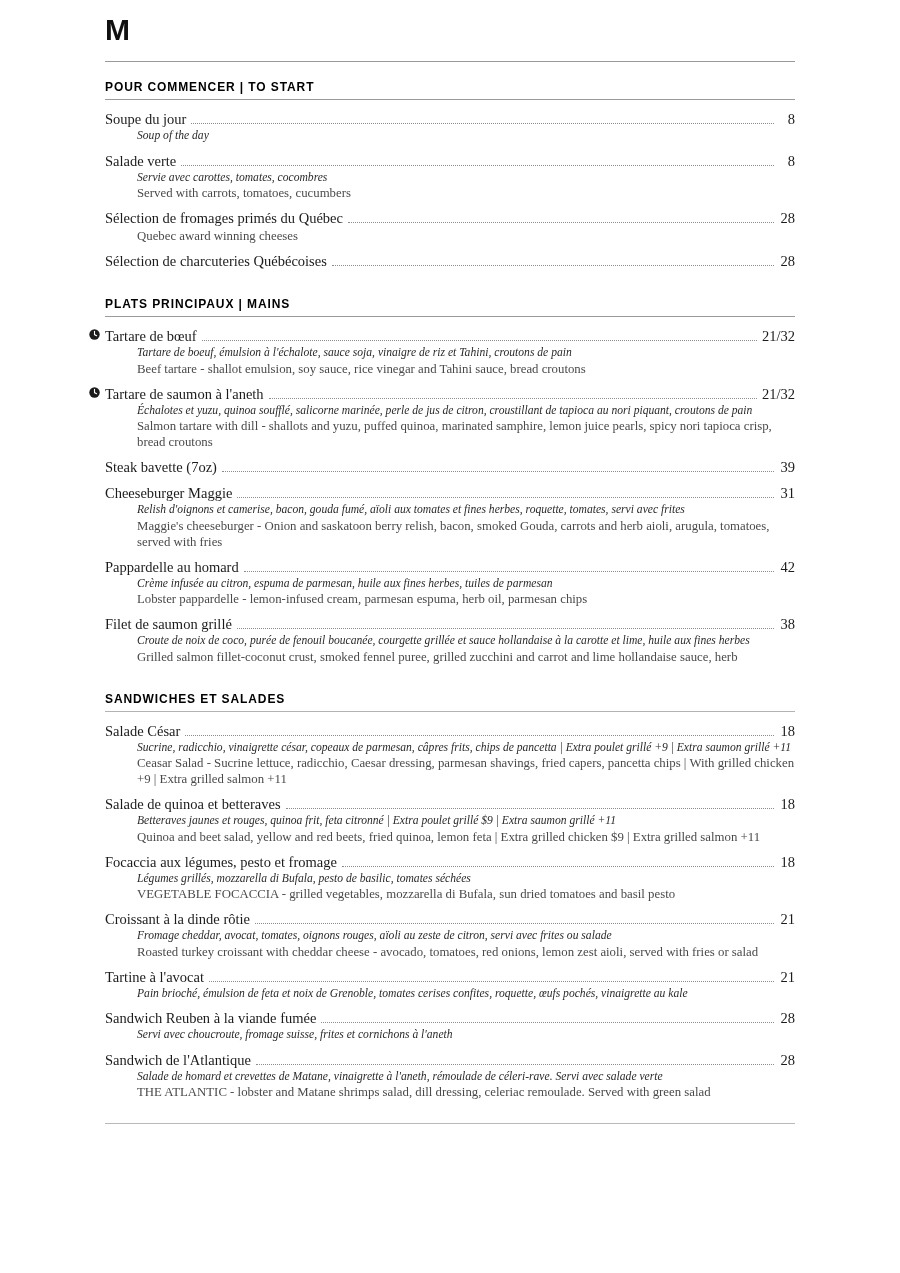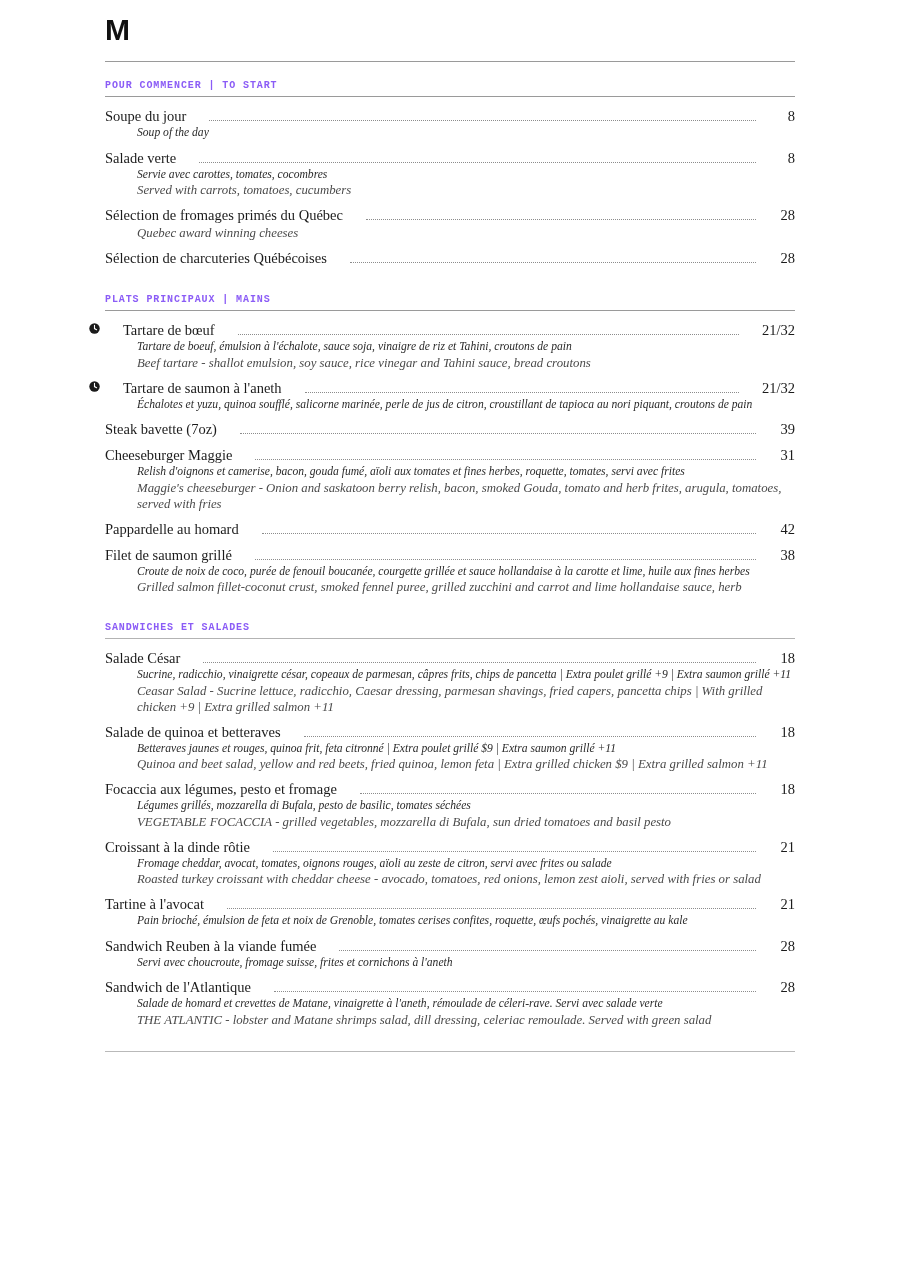--- a/index.html
+++ b/index.html
@@ -48,25 +48,25 @@
   .rule.bottom-rule {
     margin-top: 0;
     background: #b9b9b9;
   }
 
   
   .section {
     padding: 0 105px;
   }
   .section-head {
-    font-family: Liberation Mono, monospace;
+    font-family: Liberation Sans, sans-serif;
     font-weight: bold;
-    font-size: 10px;
+    font-size: 12px;
     letter-spacing: 0.9px;
-    color: #8b5cf6;
+    color: #000000;
     padding-top: 18px;
     padding-bottom: 5px;
   }
   .section-head-rule {
     height: 1px;
     background: #9a9a9a;
   }
   .section-head-rule.wide-under {
     background: #b3b3b3;
   }
@@ -76,21 +76,20 @@
   }
 
   
   .item {
     margin-bottom: 9px;
   }
   .item-line {
     display: flex;
     align-items: flex-start;
     width: 100%;
-    gap: 18px;
   }
   .marker {
     flex: 0 0 auto;
     width: 13px;
     margin-left: -17px;
     margin-right: 4px;
     display: inline-flex;
     align-items: center;
     justify-content: center;
     position: relative;
@@ -140,21 +139,20 @@
     font-style: italic;
     font-size: 11.6px;
     line-height: 14.5px;
     color: #2a2a2a;
     padding-bottom: 0px;
   }
   .desc-en {
     font-size: 12.8px;
     line-height: 16px;
     color: #4a4a4a;
-    font-style: italic;
   }
 
   .spacer-bottom { height: 14px; }
 </style>
 </head>
 <body>
 
 <div class="page">
 
   <div class="logo-wrap">
@@ -236,45 +234,50 @@
                   <circle cx="5.5" cy="5.5" r="5.2" fill="#1b1b1b"></circle>
                   <path d="M5.5 2.3 L5.5 5.6 L7.6 6.7" stroke="#ffffff" stroke-width="1.1" fill="none" stroke-linecap="round"></path>
                 </svg>
               </span>
               <span class="item-name">Tartare de saumon à l'aneth</span>
               <span class="leader"></span>
               <span class="item-price">21/32</span>
             </div>
             <div class="desc">
               <div class="desc-fr">Échalotes et yuzu, quinoa soufflé, salicorne marinée, perle de jus de citron, croustillant de tapioca au nori piquant, croutons de pain</div>
+              <div class="desc-en">Salmon tartare with dill - shallots and yuzu, puffed quinoa, marinated samphire, lemon juice pearls, spicy nori tapioca crisp, bread croutons</div>
             </div>
           </div>
           <div class="item">
             <div class="item-line">
               <span class="item-name">Steak bavette (7oz)</span>
               <span class="leader"></span>
               <span class="item-price">39</span>
             </div>
           </div>
           <div class="item">
             <div class="item-line">
               <span class="item-name">Cheeseburger Maggie</span>
               <span class="leader"></span>
               <span class="item-price">31</span>
             </div>
             <div class="desc">
               <div class="desc-fr">Relish d'oignons et camerise, bacon, gouda fumé, aïoli aux tomates et fines herbes, roquette, tomates, servi avec frites</div>
-              <div class="desc-en">Maggie's cheeseburger - Onion and saskatoon berry relish, bacon, smoked Gouda, tomato and herb frites, arugula, tomatoes, served with fries</div>
+              <div class="desc-en">Maggie's cheeseburger - Onion and saskatoon berry relish, bacon, smoked Gouda, carrots and herb aioli, arugula, tomatoes, served with fries</div>
             </div>
           </div>
           <div class="item">
             <div class="item-line">
               <span class="item-name">Pappardelle au homard</span>
               <span class="leader"></span>
               <span class="item-price">42</span>
+            </div>
+            <div class="desc">
+              <div class="desc-fr">Crème infusée au citron, espuma de parmesan, huile aux fines herbes, tuiles de parmesan</div>
+              <div class="desc-en">Lobster pappardelle - lemon-infused cream, parmesan espuma, herb oil, parmesan chips</div>
             </div>
           </div>
           <div class="item">
             <div class="item-line">
               <span class="item-name">Filet de saumon grillé</span>
               <span class="leader"></span>
               <span class="item-price">38</span>
             </div>
             <div class="desc">
               <div class="desc-fr">Croute de noix de coco, purée de fenouil boucanée, courgette grillée et sauce hollandaise à la carotte et lime, huile aux fines herbes</div>

